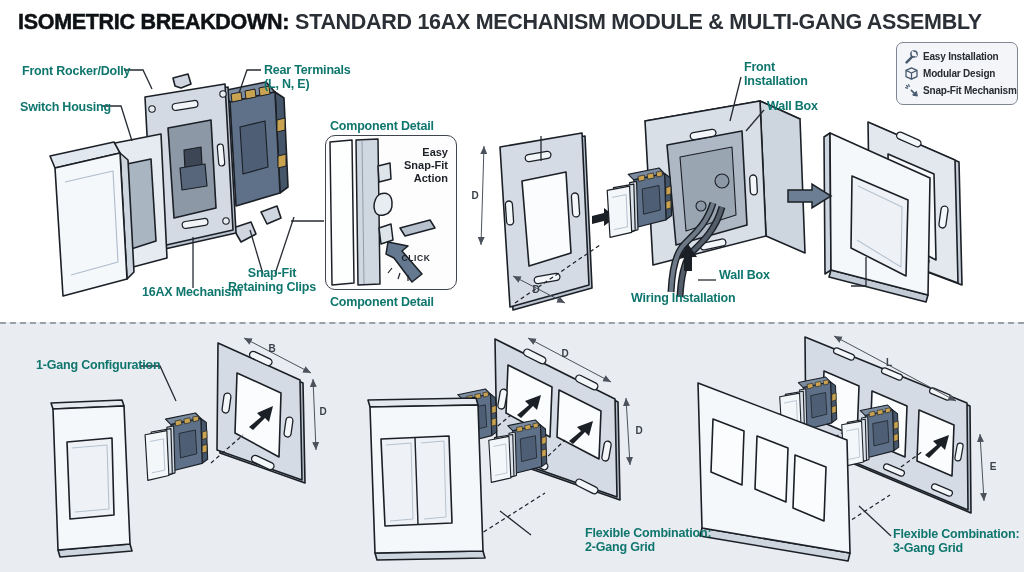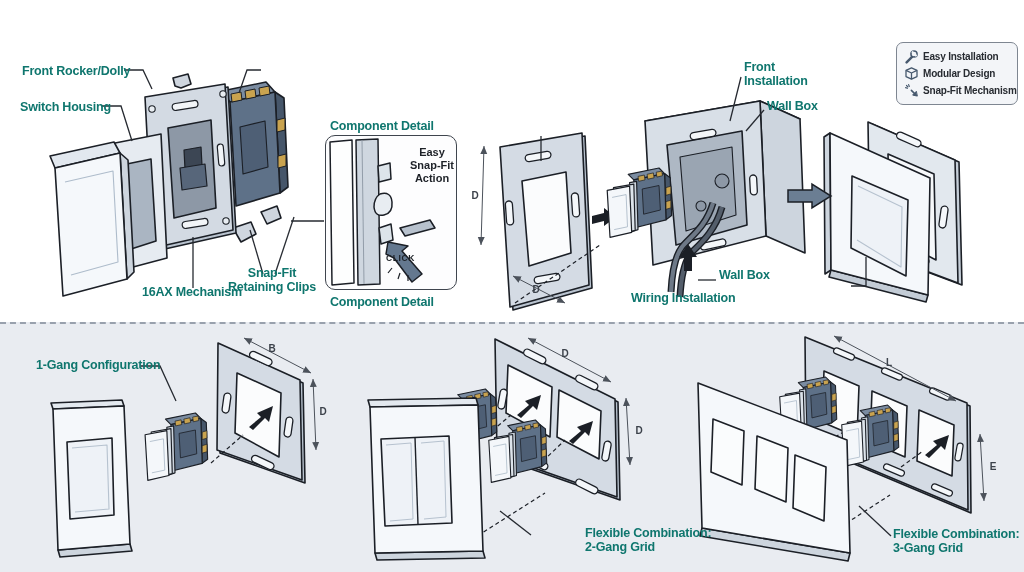--- a/index.html
+++ b/index.html
@@ -9,24 +9,24 @@
                background:#e9ecf1;border-top:2px dashed #99a1ad;box-sizing:border-box;}
   .title{position:absolute;left:18px;top:11px;font-size:21.5px;line-height:1.1;
          letter-spacing:-0.3px;white-space:nowrap;}
   .title .tp{font-weight:700;color:#0f1215;-webkit-text-stroke:0.5px #0f1215;}
   .title .tr{font-weight:700;color:#2b2f36;margin-left:6px;}
   .lbl{position:absolute;font-size:12.5px;font-weight:700;line-height:1.15;
        letter-spacing:-0.2px;white-space:pre-line;color:#0f766e;}
   .ctr{text-align:center;}
   .detail-box{position:absolute;left:325px;top:135px;width:132px;height:155px;
               border:1.8px solid #3f454e;border-radius:10px;background:#fdfdfe;box-sizing:border-box;}
-  .action-lbl{position:absolute;left:400px;top:146px;width:64px;font-size:11px;font-weight:700;
-              text-align:center;line-height:1.18;white-space:pre-line;}
+  .action-lbl{position:absolute;left:384px;top:146px;width:64px;font-size:11px;font-weight:700;
+              text-align:right;line-height:1.18;white-space:pre-line;}
   .click-lbl{position:absolute;left:386px;top:253px;width:60px;font-size:8.5px;font-weight:700;
-             text-align:left;letter-spacing:0.6px;}
+             text-align:center;letter-spacing:0.6px;}
   .legend{position:absolute;left:896px;top:42px;width:122px;border:1.5px solid #7e8691;
           border-radius:7px;background:#f3f5f8;padding:5px 7px;box-sizing:border-box;}
   .legend-row{display:flex;align-items:center;gap:4px;height:17px;}
   .legend-row svg{flex:0 0 15px;}
   .legend-label{font-size:10px;font-weight:700;color:#272b31;letter-spacing:-0.2px;white-space:nowrap;}
   .dim{font-size:10px;font-weight:700;fill:#3c424b;}
   svg.fig{position:absolute;overflow:visible;}
   .overlay{position:absolute;left:0;top:0;pointer-events:none;}
 </style>
 </head>
@@ -49,20 +49,23 @@
         <polygon points="90,48 97,46 97,57 90,59" fill="#c9a34f" stroke-width="1"></polygon>
         <polygon points="56,30 80,25 82,60 58,66" fill="#4e5f75" stroke-width="1.2"></polygon>
         <polygon points="38,21 48,19 50,88 41,91" fill="#ccd4dd"></polygon>
         <polygon points="15,28 44,23 46,89 18,96" fill="#dde4eb"></polygon>
         <polygon points="6,32 38,26 41,92 10,99" fill="#f4f7fa"></polygon>
         <polyline points="13,42 33,38 35,84 16,88" fill="none" stroke="#a9b8c6" stroke-width="1.2"></polyline>
       </g>
     </defs>
   </svg>
 
+  <div class="title">
+    <span class="tp">ISOMETRIC BREAKDOWN:</span><span class="tr">STANDARD 16AX MECHANISM MODULE &amp; MULTI-GANG ASSEMBLY</span>
+  </div>
 
   <div class="legend">
     <div class="legend-row">
       <svg width="15" height="15" viewBox="0 0 15 15" stroke="#47596e" fill="none" stroke-linecap="round">
         <circle cx="10" cy="5" r="3.1" stroke-width="1.5"></circle>
         <path d="M2.6,13.4 L7.8,8.2" stroke-width="2.4"></path>
         <path d="M8.6,3.2 L11.9,6.5" stroke="#f3f5f8" stroke-width="2.2"></path>
       </svg>
       <span class="legend-label">Easy Installation</span>
     </div>
@@ -351,20 +354,22 @@
       <text class="dim" x="323" y="415">D</text>
       <text class="dim" x="565" y="357">D</text>
       <text class="dim" x="639" y="434">D</text>
       <text class="dim" x="889" y="366">L</text>
       <text class="dim" x="993" y="470">E</text>
     </g>
   </svg>
 
   <div class="lbl" style="left:22px;top:64px">Front Rocker/Dolly</div>
   <div class="lbl" style="left:20px;top:100px">Switch Housing</div>
+  <div class="lbl" style="left:264px;top:63px">Rear Terminals
+(L, N, E)</div>
   <div class="lbl" style="left:142px;top:285px">16AX Mechanism</div>
   <div class="lbl ctr" style="left:224px;top:266px;width:96px">Snap-Fit
 Retaining Clips</div>
   <div class="lbl" style="left:744px;top:60px">Front
 Installation</div>
   <div class="lbl" style="left:767px;top:99px">Wall Box</div>
   <div class="lbl" style="left:719px;top:268px">Wall Box</div>
   <div class="lbl" style="left:631px;top:291px">Wiring Installation</div>
   <div class="lbl" style="left:36px;top:358px">1-Gang Configuration</div>
   <div class="lbl" style="left:585px;top:526px">Flexible Combination:

